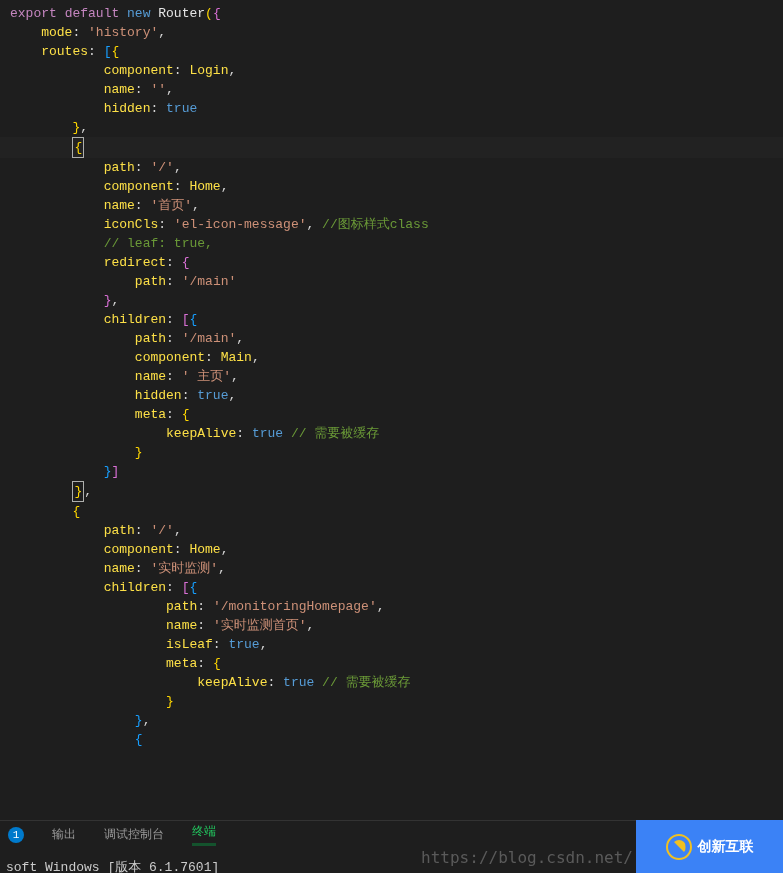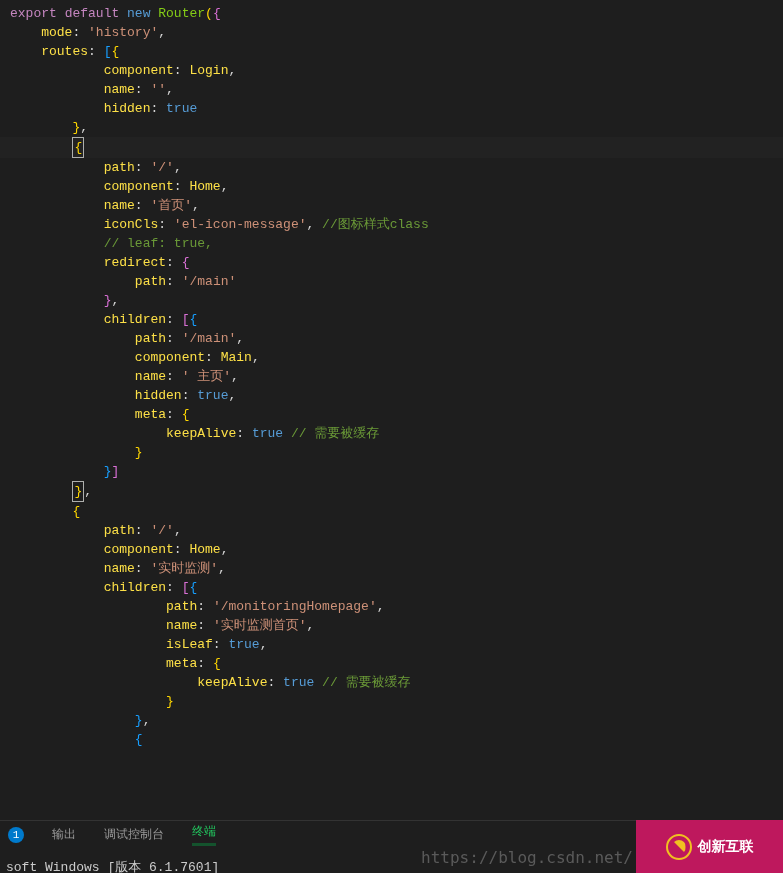--- a/index.html
+++ b/index.html
@@ -15,21 +15,21 @@
 }
 .editor {
   padding: 4px 0;
   line-height: 19px;
 }
 .line {
   white-space: pre;
   padding-left: 10px;
 }
 .blue { color: #569cd6; }
-.green-type { color: #84cc16; }
+.green-type { color: #e5e5e5; }
 .lightblue { color: #fde047; }
 .string { color: #ce9178; }
 .keyword { color: #c586c0; }
 .punct { color: #d4d4d4; }
 .comment { color: #6a9937; }
 .yellow-brace { color: #ffd700; }
 .pink-brace { color: #da70d6; }
 .blue-brace { color: #179fff; }
 .cursor-box {
   display: inline-block;
@@ -90,21 +90,21 @@
   color: #5a5a5a;
   font-size: 16px;
   font-family: Consolas, monospace;
 }
 .logo {
   position: absolute;
   right: 0;
   top: 820px;
   width: 147px;
   height: 53px;
-  background: #be185d;
+  background: #3b82f6;
   display: flex;
   align-items: center;
   justify-content: center;
 }
 .logo-icon {
   width: 26px;
   height: 26px;
   border-radius: 50%;
   border: 2px solid #f0c020;
   position: relative;

